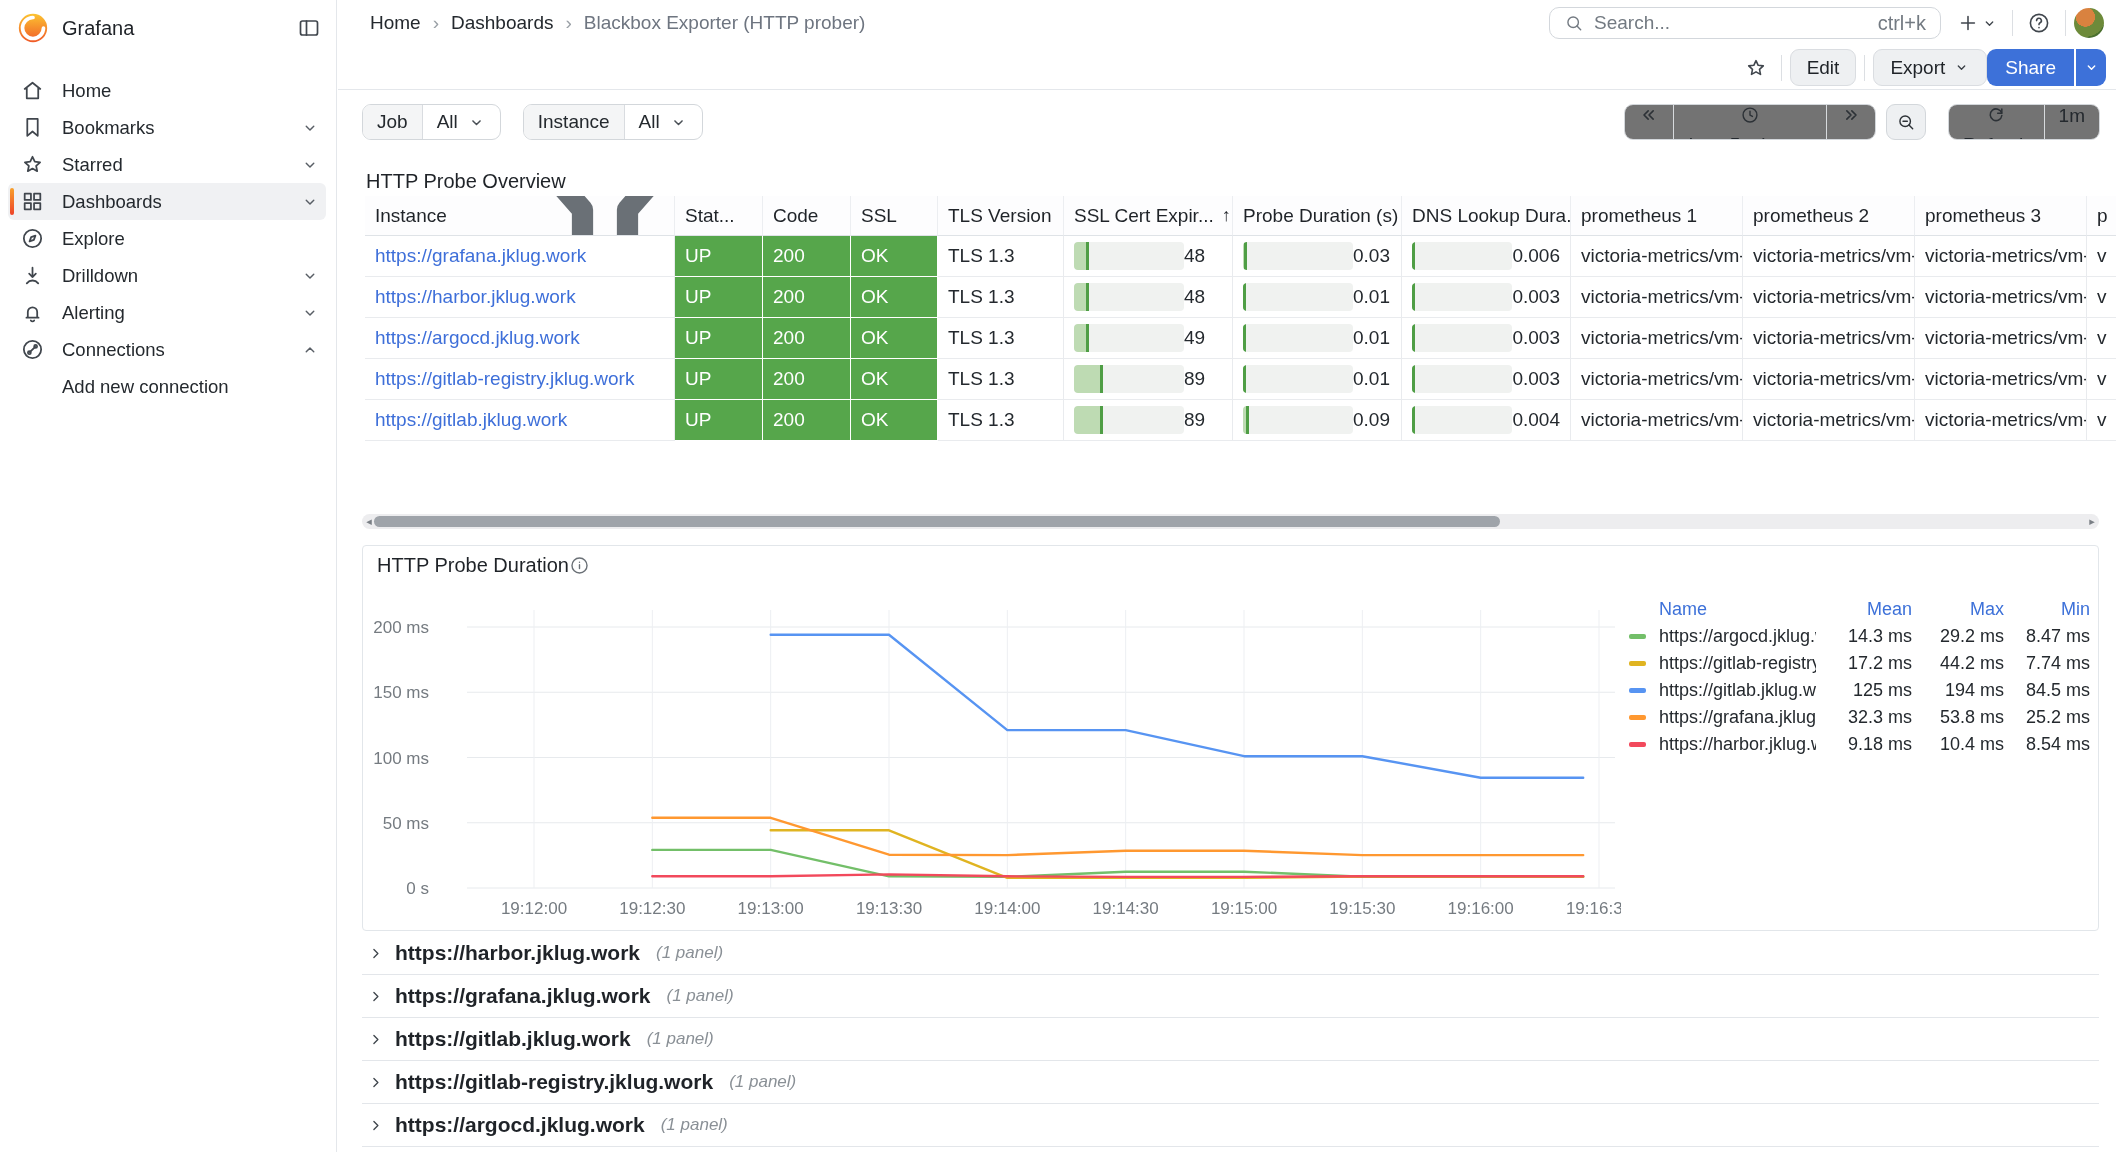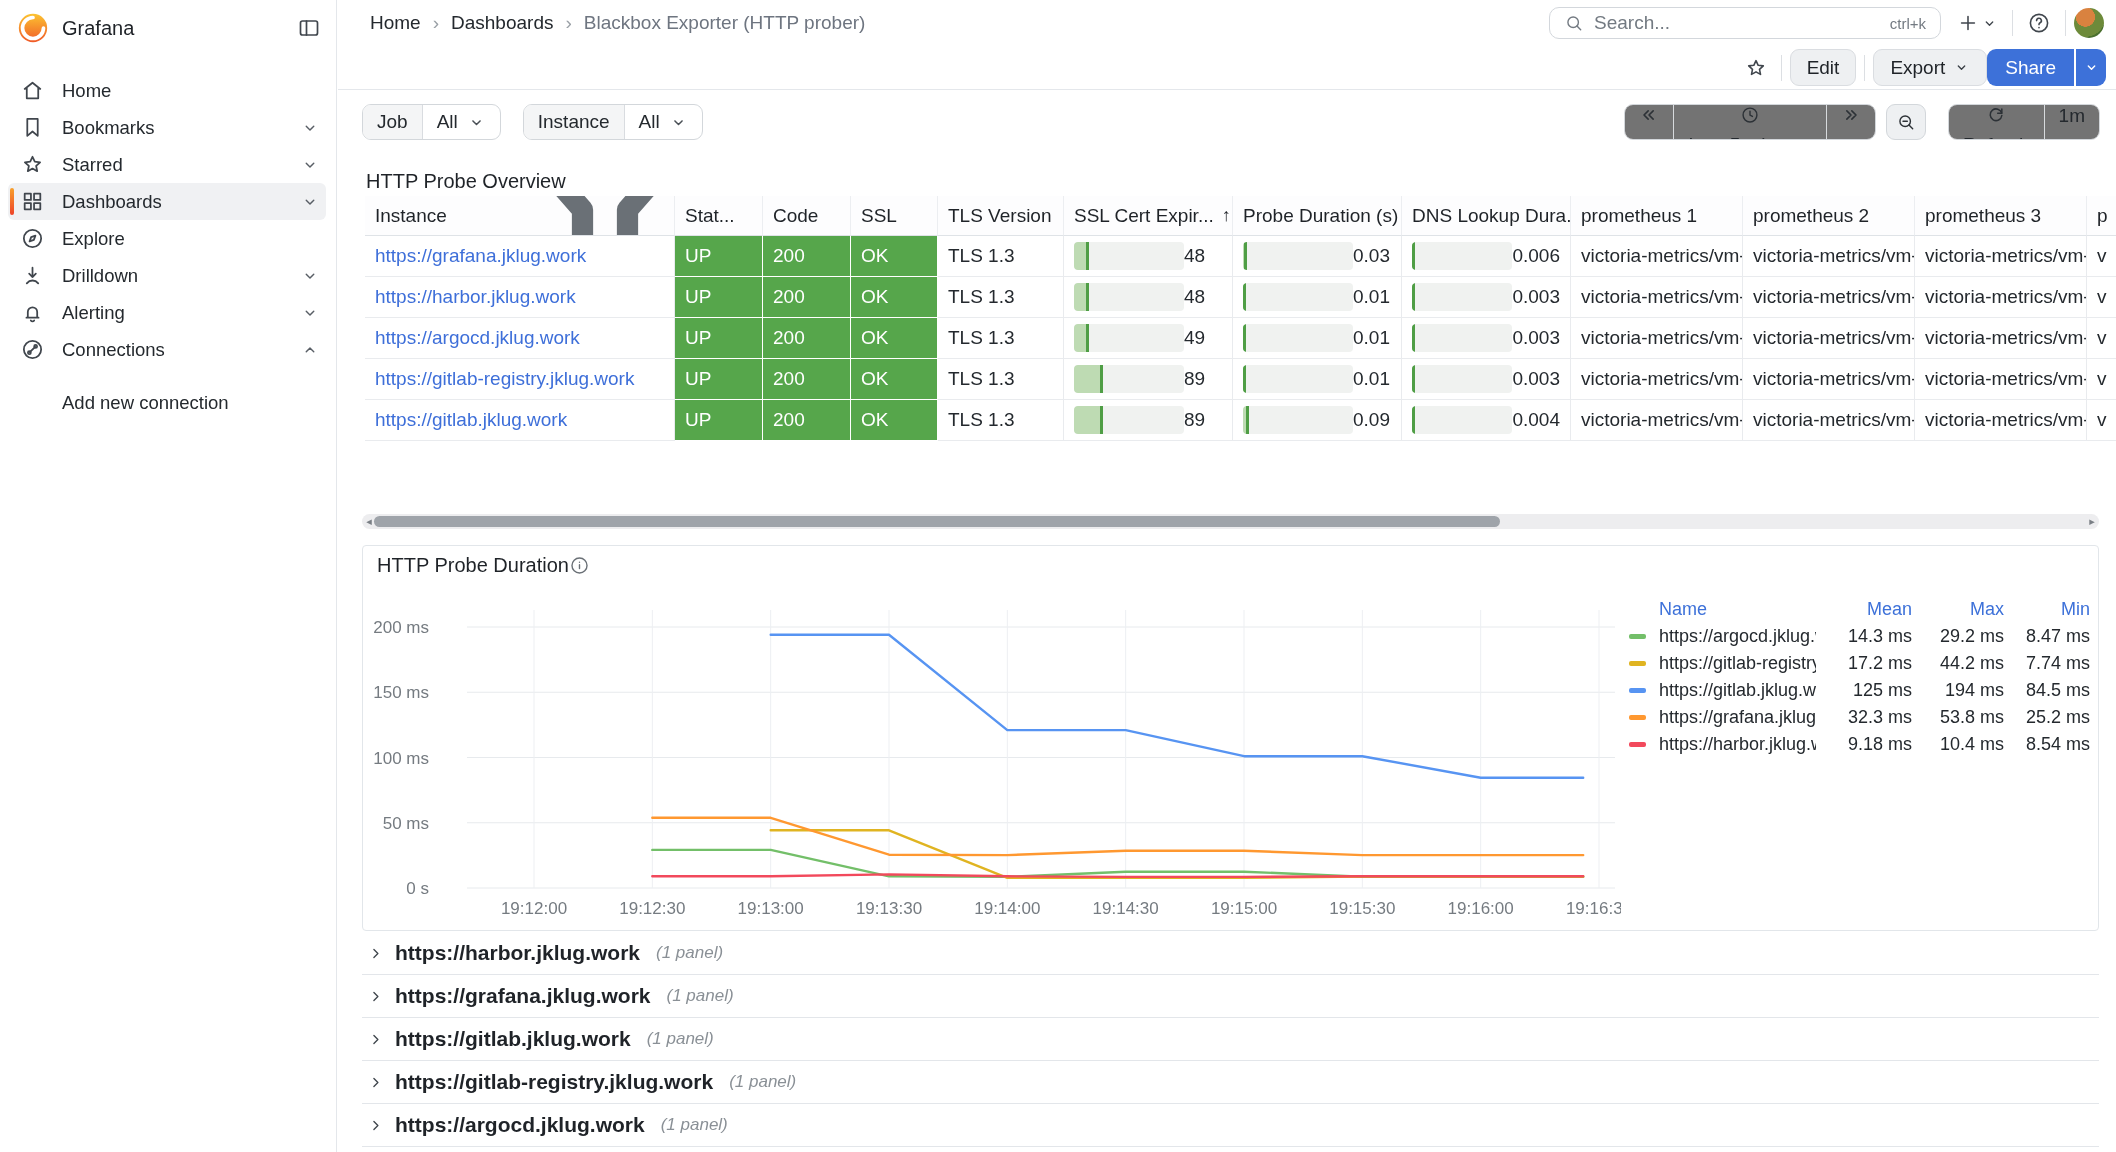--- a/index.html
+++ b/index.html
@@ -17,35 +17,35 @@
   .logo-badge { width:34px; height:34px; }
   .brand-name { font-size:20px; margin-left:12px; color:#1f2328; flex:1; }
   .dock-btn { background:none; border:none; color:#40464d; width:34px; height:34px; display:flex; align-items:center; justify-content:center; cursor:pointer; }
   .menu { padding:16px 10px 0 8px; }
   .menu-item { position:relative; height:37px; display:flex; align-items:center; border-radius:6px; padding:0 6px 0 12px; color:#24292e; cursor:pointer; }
   .menu-item .mi-icon { width:25px; height:25px; margin-right:17px; color:#40464d; }
   .menu-item .mi-label { font-size:18.5px; flex:1; white-space:nowrap; }
   .menu-item.active { background:#f0f1f3; }
   .menu-item.active::before { content:""; position:absolute; left:2px; top:5px; bottom:5px; width:4px; border-radius:2px;
     background:linear-gradient(180deg,#f8a02c,#ee4329); }
-  .menu-item.child { padding-left:54px;margin-top:16px; }
+  .menu-item.child { padding-left:54px; }
   .mi-chevron { width:20px; height:20px; color:#585e65; }
 
   
   .topbar { position:absolute; left:338px; top:0; right:0; height:46px; display:flex; align-items:center; padding:0 12px 0 32px; background:#fff; }
   .breadcrumb { display:flex; align-items:center; gap:12px; font-size:19px; }
   .crumb { color:#24292e; cursor:pointer; white-space:nowrap; }
   .crumb.last { color:#6e7580; cursor:default; }
   .crumb-sep { color:#9aa0a6; }
   .topbar-right { margin-left:auto; display:flex; align-items:center; }
   .searchbox { width:392px; height:32px; border:1px solid #d3d7dc; border-radius:10px; display:flex; align-items:center; padding:0 14px; color:#737a82; background:#fff; }
   .searchbox .icn { color:#737a82; }
   .searchbox input { border:none; outline:none; flex:1; font-size:19px; color:#4a5056; background:transparent; margin-left:10px; font-family:inherit; }
   .searchbox input::placeholder { color:#737a82; opacity:1; }
-  .kbd-hint { color:#737a82; font-size:15px; }
+  .kbd-hint { color:#737a82; font-size:20px; }
   .icon-btn { background:none; border:none; color:#40464d; height:36px; display:flex; align-items:center; gap:2px; cursor:pointer; padding:0 6px; }
   .v-divider { width:1px; height:26px; background:#dcdfe3; margin:0 8px; }
   .avatar { width:30px; height:30px; border-radius:50%; flex:none; cursor:pointer;
     background:radial-gradient(circle at 38% 30%, #d9823f 0 34%, #6d8a3a 35% 70%, #4a702f 71% 100%); }
 
   
   .toolbar { position:absolute; left:338px; top:46px; right:0; height:44px; border-bottom:1px solid #e4e7eb; display:flex; align-items:center; justify-content:flex-end; padding:0 10px; background:#fff; }
   .star-btn { background:none; border:none; color:#40464d; width:34px; height:34px; display:flex; align-items:center; justify-content:center; cursor:pointer; }
   .btn { height:37px; border-radius:9px; border:1px solid #dadde1; background:#eef0f2; color:#1f2328; font-size:19px; padding:0 16px; display:inline-flex; align-items:center; gap:8px; font-family:inherit; cursor:pointer; }
   .btn .icn { color:#3a4046; }

